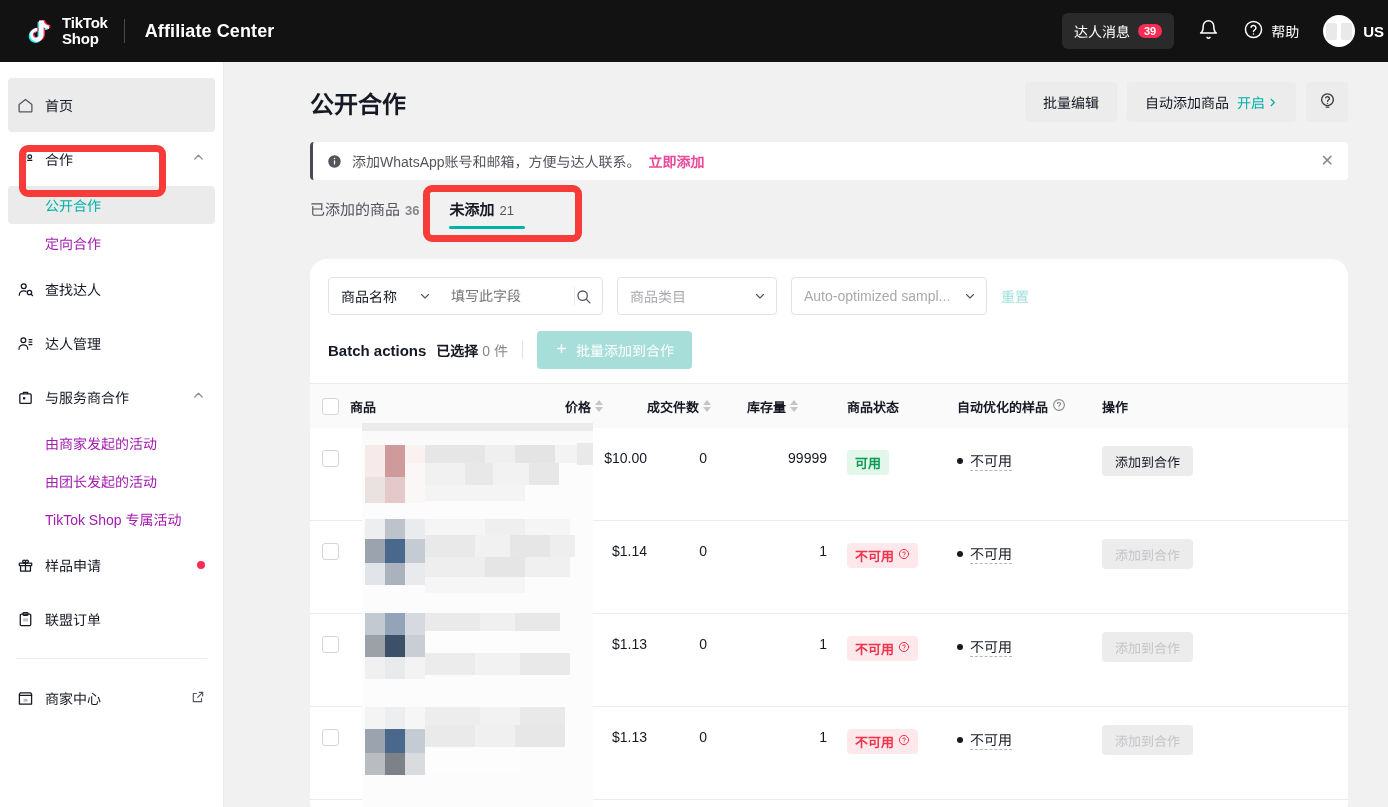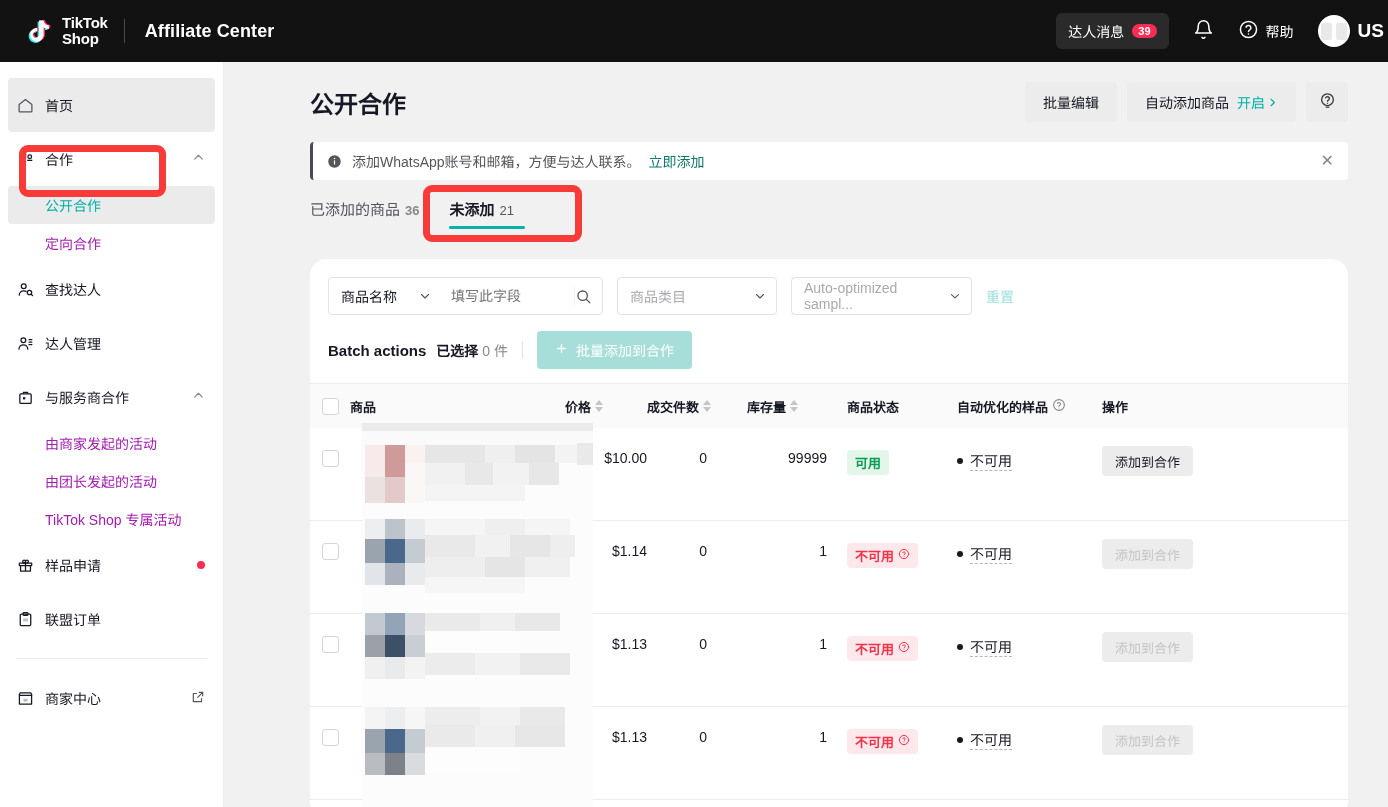--- a/index.html
+++ b/index.html
@@ -36,21 +36,21 @@
   .avatar-wrap { display: flex; align-items: center; margin-left: 24px; }
   .avatar {
     width: 32px; height: 32px; border-radius: 50%;
     background: #fff; overflow: hidden; position: relative;
   }
   .avatar::before, .avatar::after {
     content: ""; position: absolute; background: #e9e9e9;
   }
   .avatar::before { left: 3px; top: 8px; width: 11px; height: 17px; border-radius: 2px; }
   .avatar::after  { right: 3px; top: 8px; width: 11px; height: 17px; border-radius: 2px; }
-  .user-label { color: #fff; font-size: 19px; font-weight: 700; margin-left: 8px; }
+  .user-label { color: #fff; font-size: 15px; font-weight: 700; margin-left: 8px; }
 
   
   .sidebar {
     position: absolute; top: 62px; left: 0; width: 224px; height: 745px;
     background: #fff; border-right: 1px solid #ececec; padding-top: 16px;
   }
   .sb-row {
     display: flex; align-items: center; height: 54px;
     padding: 0 18px 0 16px; font-size: 14px; color: #161823; cursor: pointer;
     position: relative;
@@ -83,21 +83,21 @@
     display: flex; align-items: center; justify-content: center; cursor: pointer; color: #3b3c44;
   }
 
   
   .banner {
     margin: 20px 40px 0 86px; background: #fff; border-radius: 4px;
     height: 38px; display: flex; align-items: center; padding: 0 14px;
     border-left: 3px solid #4a4a52; font-size: 14px; color: #55565d;
   }
   .banner .info-ico { margin-right: 10px; display: inline-flex; }
-  .banner .link { color: #0f766e; font-weight: 400; margin-left: 8px; cursor: pointer; }
+  .banner .link { color: #ec4899; font-weight: 700; margin-left: 8px; cursor: pointer; }
   .banner .close { margin-left: auto; color: #86878c; cursor: pointer; font-size: 16px; line-height: 1; }
 
   
   .tabs { display: flex; align-items: flex-end; gap: 0; padding: 18px 0 0 86px; }
   .tab { position: relative; font-size: 15px; color: #55565d; cursor: pointer; padding-bottom: 10px; margin-right: 30px; white-space: nowrap; }
   .tab .cnt { font-size: 13px; color: #86878c; margin-left: 5px; font-weight: bold; }
   .tab.active { color: #161823; font-weight: 700; }
   .tab.active .cnt { color: #55565d; font-weight: 400; }
   .tab.active::after {
     content: ""; position: absolute; left: 0; bottom: 0; width: 76px; height: 3px; background: #00b2a9; border-radius: 2px;
@@ -440,21 +440,21 @@
           </span>
         </div>
 
         <div class="sel-box" style="width:160px">
           <span>商品类目</span>
           <svg width="12" height="12" viewBox="0 0 24 24" fill="none" stroke="#55565d" stroke-width="2.2" stroke-linecap="round" stroke-linejoin="round">
               <path d="M5 9l7 7 7-7"></path>
             </svg>
         </div>
 
-        <div class="sel-box" style="width:181px">
+        <div class="sel-box" style="width:196px">
           <span>Auto-optimized sampl...</span>
           <svg width="12" height="12" viewBox="0 0 24 24" fill="none" stroke="#55565d" stroke-width="2.2" stroke-linecap="round" stroke-linejoin="round">
               <path d="M5 9l7 7 7-7"></path>
             </svg>
         </div>
 
         <span class="reset">重置</span>
       </div>
 
       <div class="batch">

